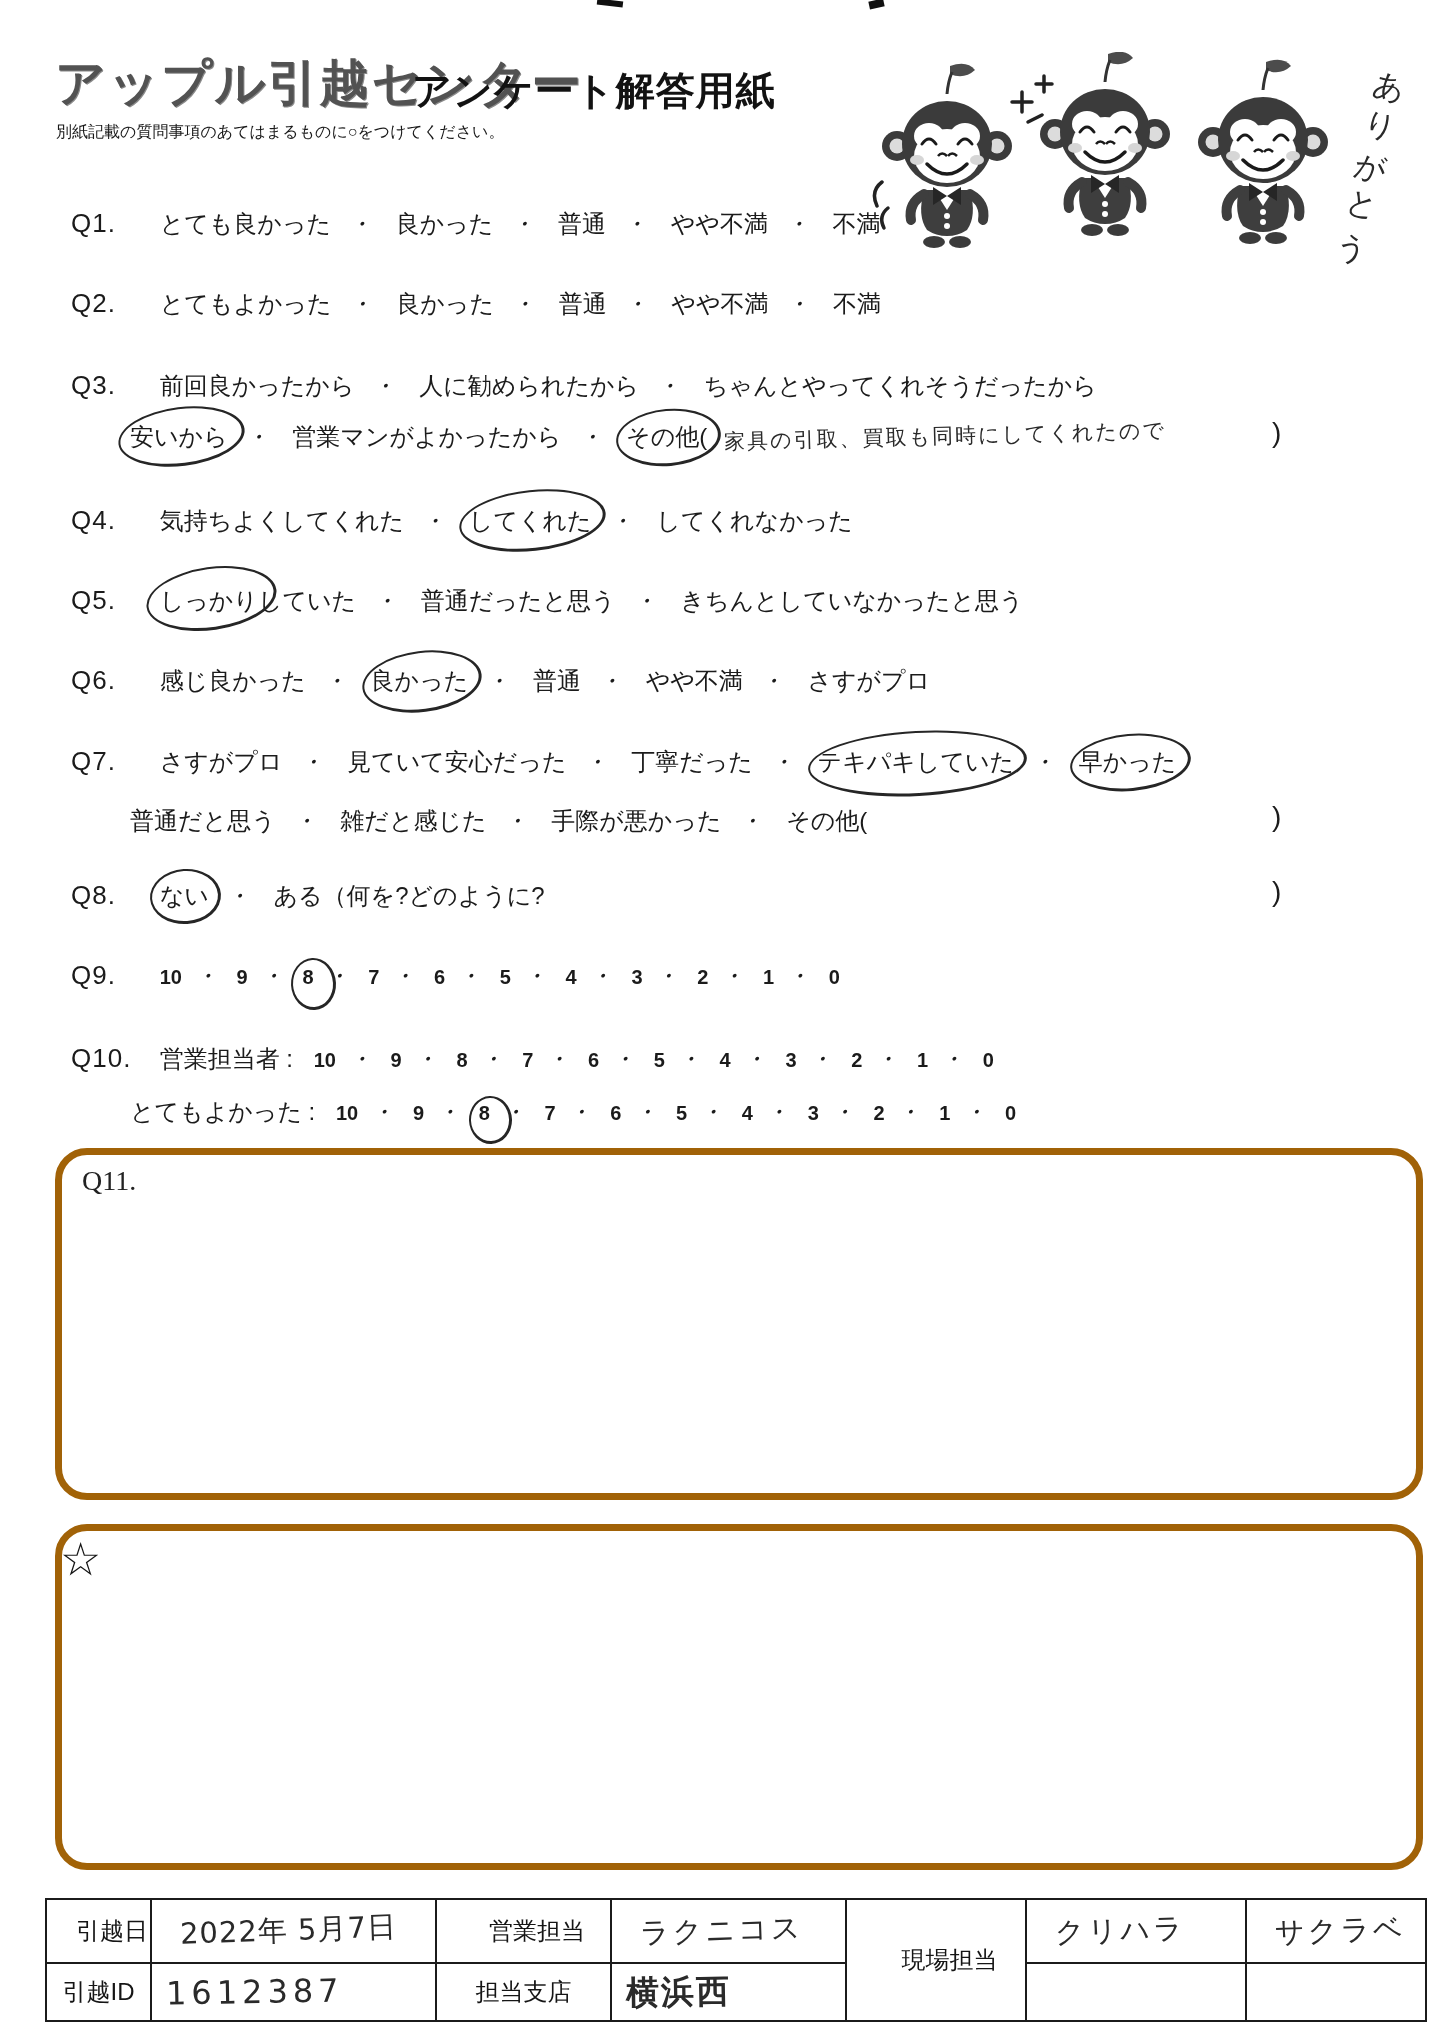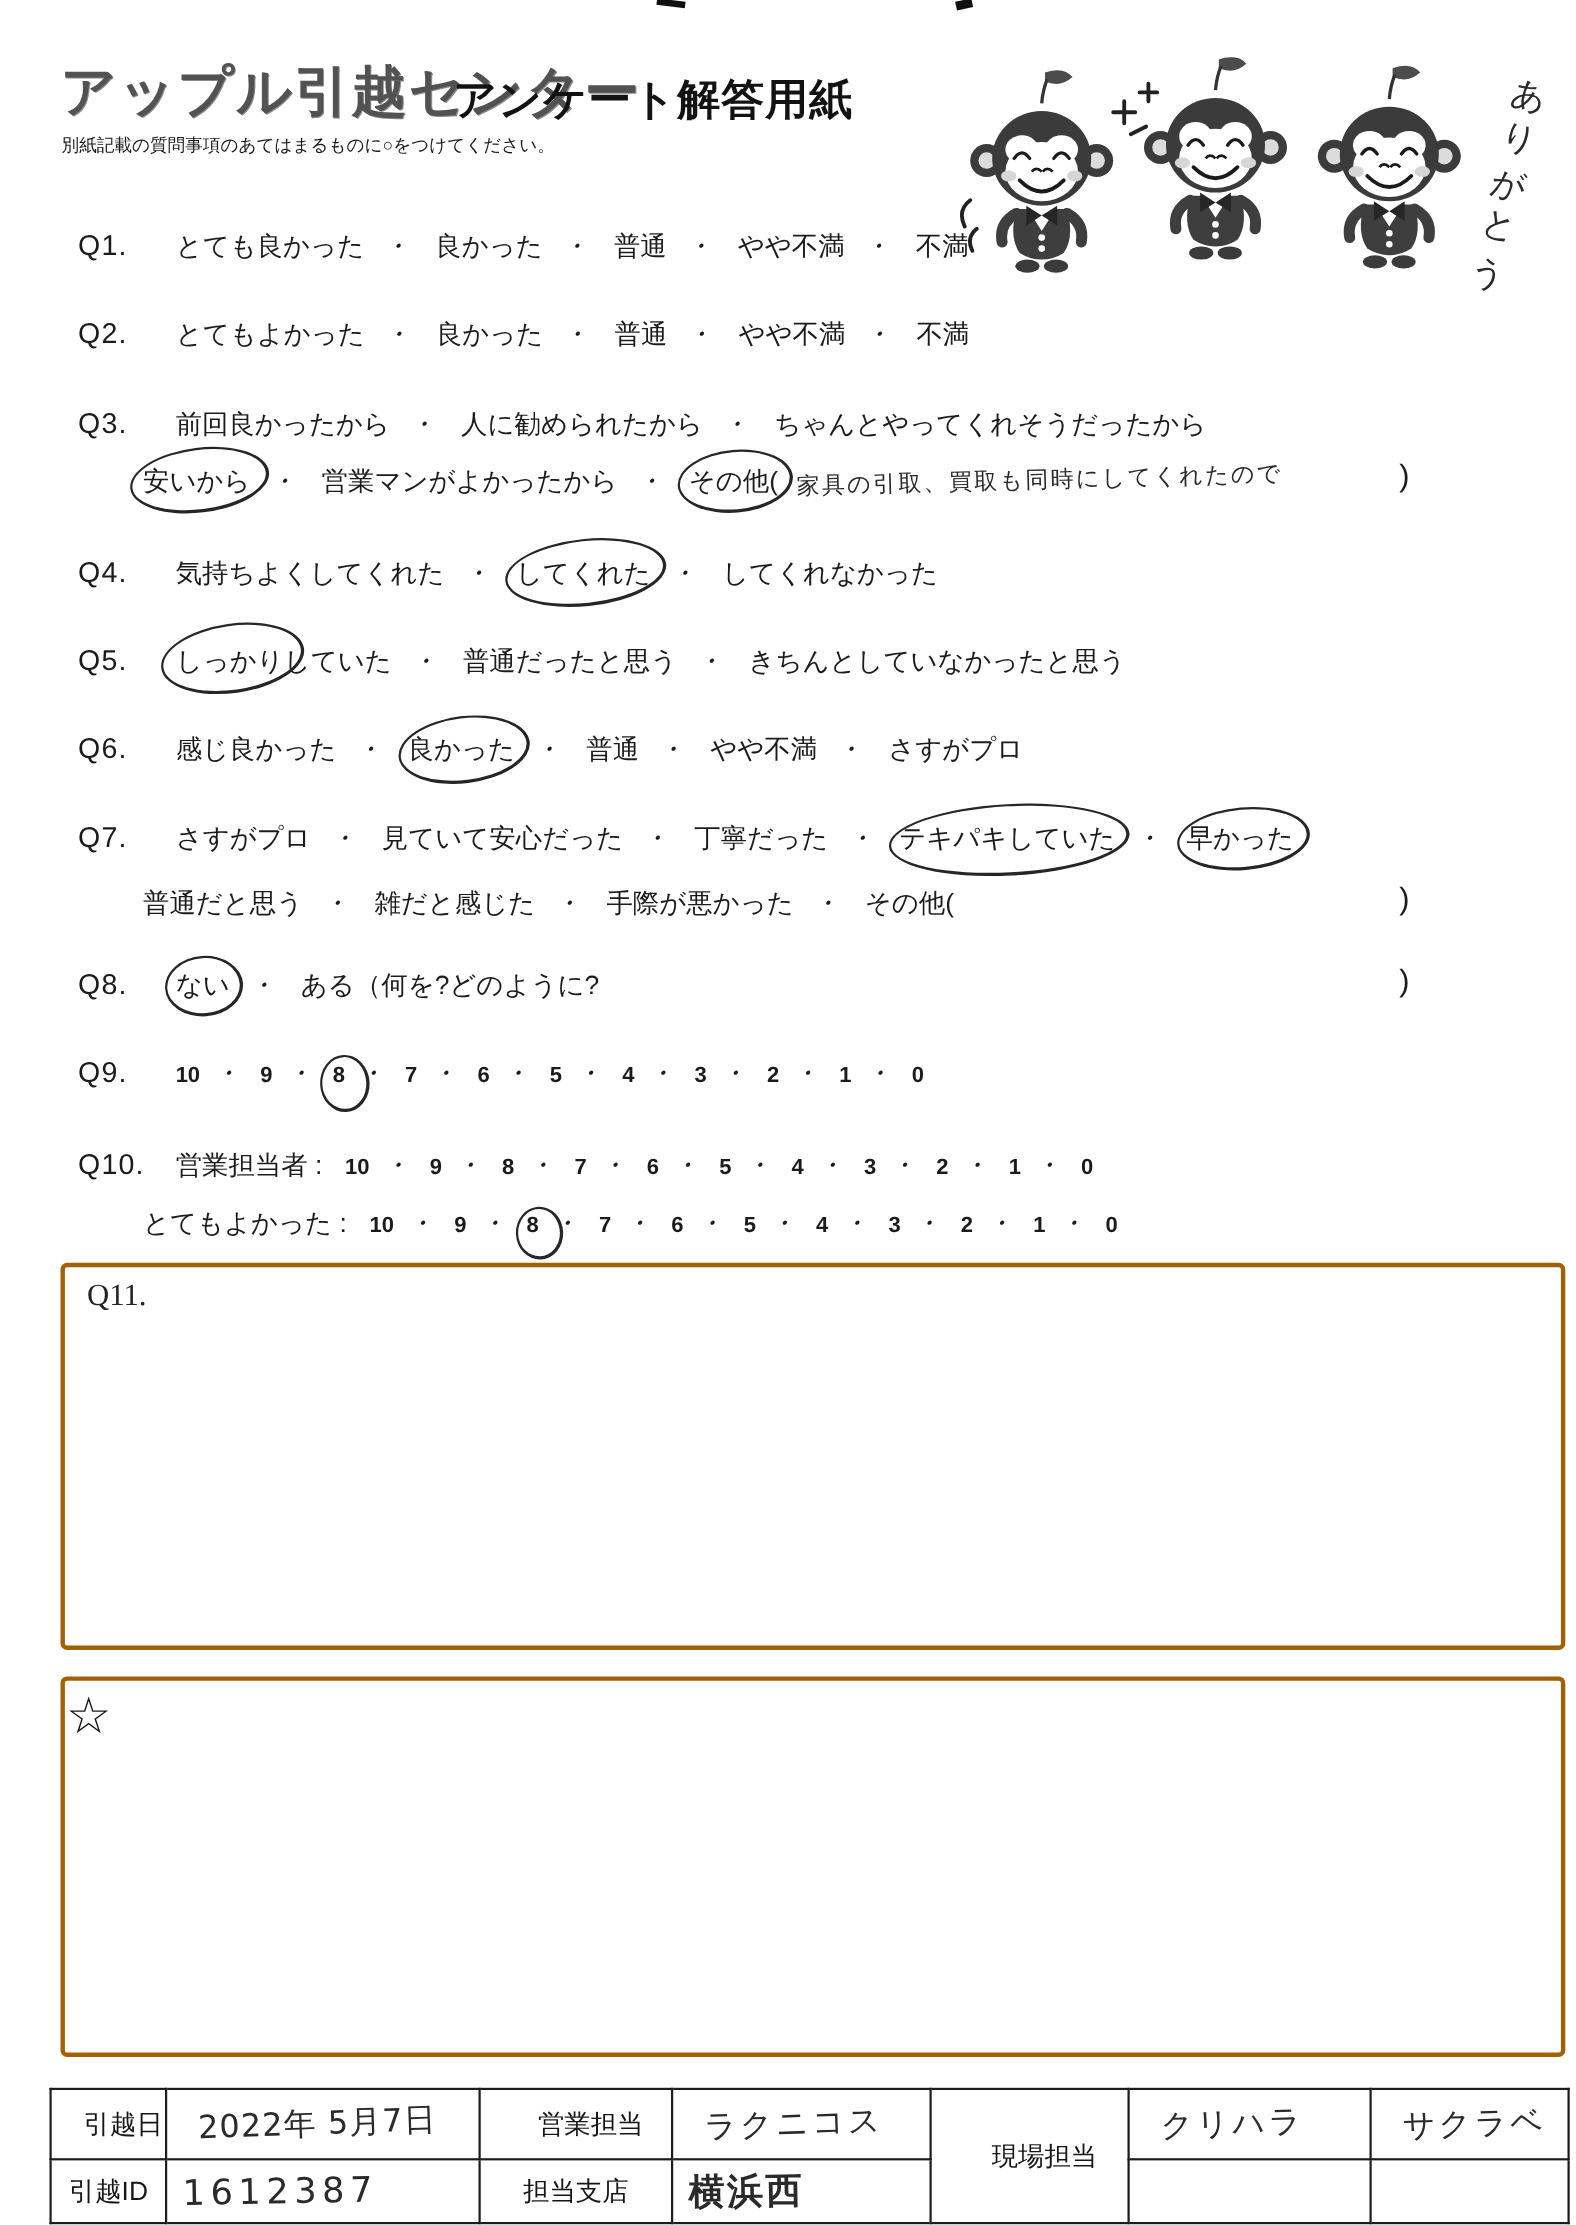--- a/index.html
+++ b/index.html
@@ -53,21 +53,21 @@
   
   .hw { font-family:"DejaVu Sans","Liberation Sans",sans-serif; color:#2a2a2a; }
   .q3hw {
     display:inline-block; margin-left:10px; font-size:21px;
     letter-spacing:2px; transform:rotate(-1.5deg); vertical-align:2px;
   }
 
   
   .bigbox {
     position:absolute; left:55px; width:1368px; box-sizing:border-box;
-    border:4px solid #a16207; border-radius:6px; background:#fff;
+    border:7px solid #a16207; border-radius:32px; background:#fff;
   }
   .box1 { top:1148px; height:352px; }
   .box2 { top:1524px; height:346px; }
   .q11label {
     position:absolute; left:20px; top:10px;
     font-family:"Liberation Serif","DejaVu Serif",serif; font-size:28px; color:#222;
   }
   .star { position:absolute; left:60px; top:1532px; font-size:46px; color:#141414; }
 
   

